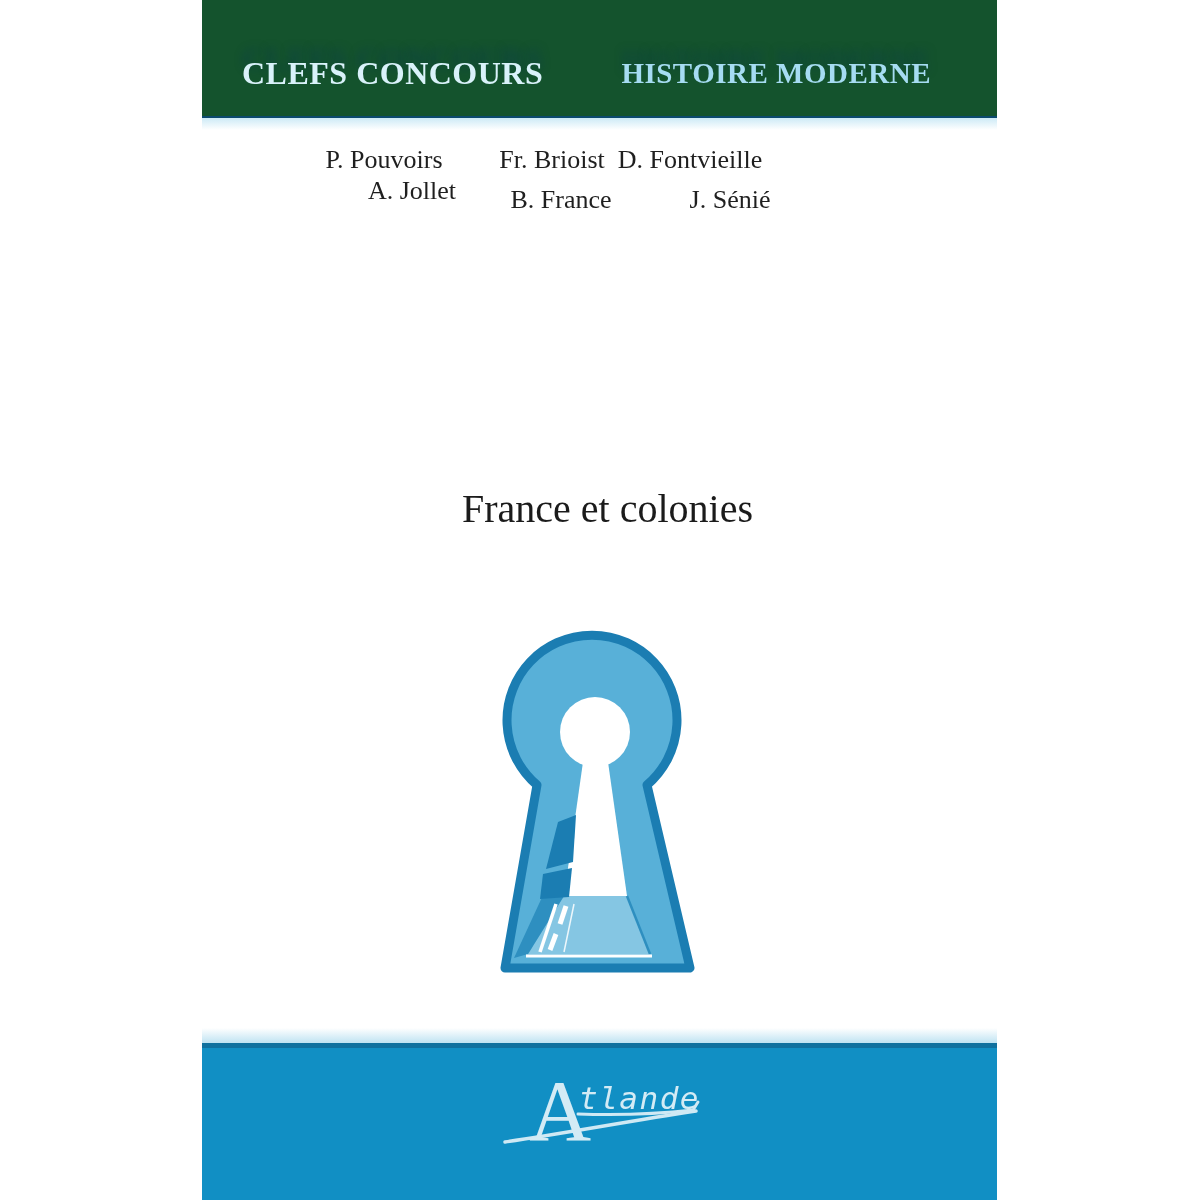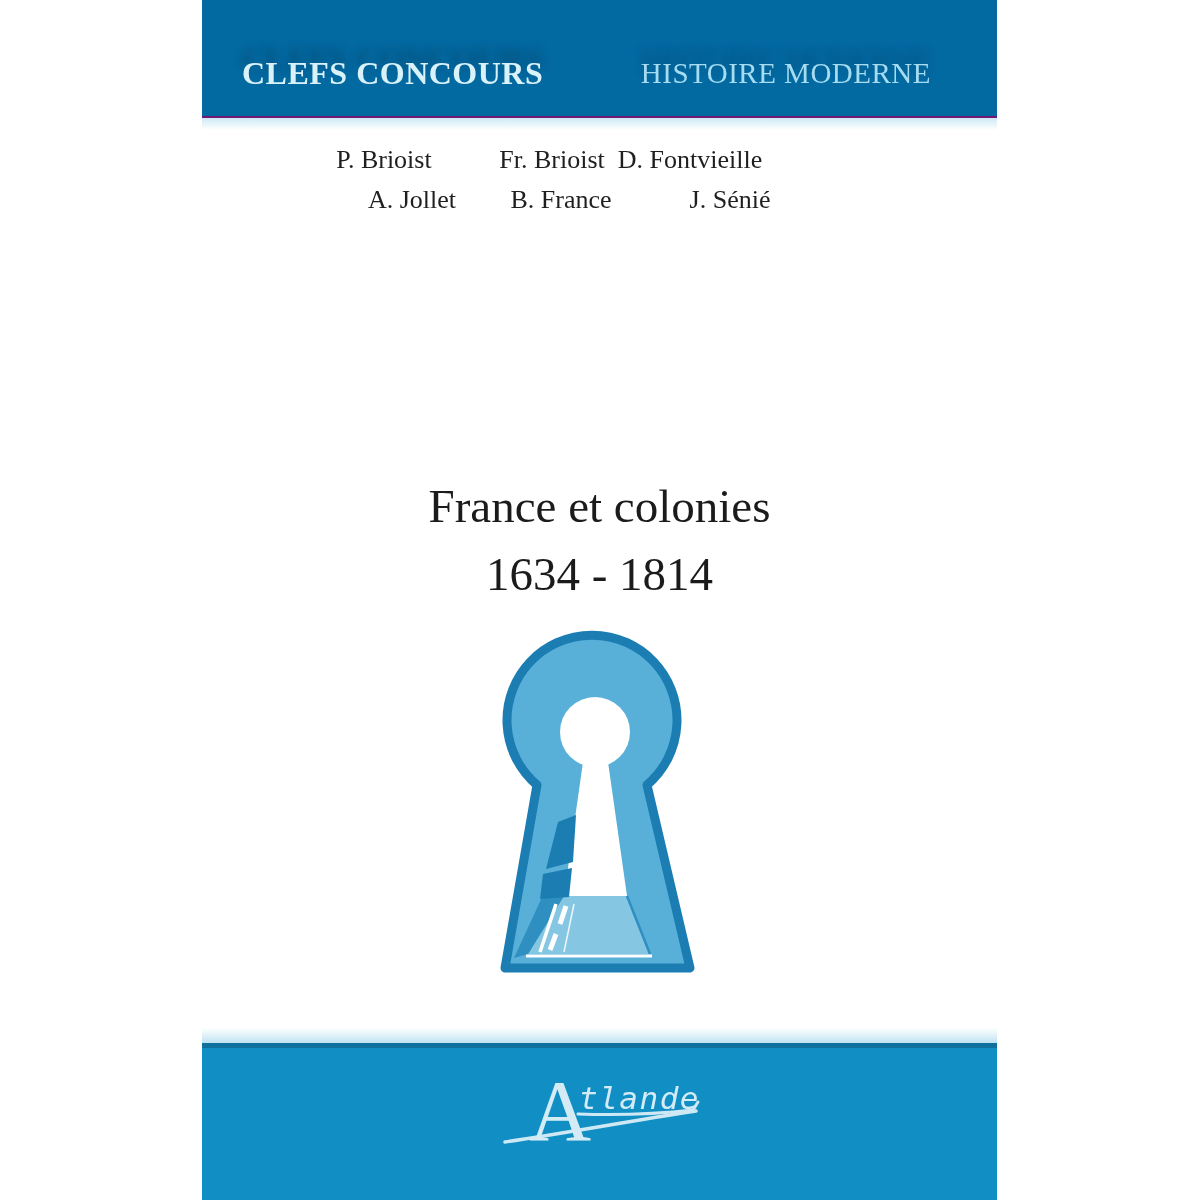--- a/index.html
+++ b/index.html
@@ -3,33 +3,33 @@
 <meta charset="utf-8">
 <style>
   html,body{margin:0;padding:0;background:#ffffff;}
   body{width:1200px;height:1200px;position:relative;font-family:"Liberation Serif",serif;overflow:hidden;}
 
   .cover{position:absolute;left:202px;top:0;width:795px;height:1200px;background:#ffffff;}
 
   
   .top-banner{
     position:absolute;left:0;top:0;width:100%;height:118px;
-    background:#0369a1;
-    border-bottom:2px solid #701a75;
+    background:#14532d;
+    border-bottom:2px solid #0c4a6e;
     box-sizing:border-box;
     display:flex;justify-content:space-between;align-items:flex-start;
     padding:57px 66px 0 40px;
   }
   .top-banner .collection{
     font-weight:bold;font-size:32px;letter-spacing:0.5px;color:#d9f2fa;
     text-shadow:0 -14px 10px rgba(8,55,85,0.45);
     white-space:nowrap;line-height:1;
   }
   .top-banner .series{
-    font-weight:normal;font-size:29px;letter-spacing:0.5px;color:#a6dcf2;
+    font-weight:bold;font-size:29px;letter-spacing:0.5px;color:#a6dcf2;
     text-shadow:0 -13px 10px rgba(8,55,85,0.4);
     white-space:nowrap;line-height:1;margin-top:2px;
   }
   .banner-glow-top{
     position:absolute;left:0;top:118px;width:100%;height:12px;
     background:linear-gradient(to bottom,#cdeaf6,#ffffff);
   }
 
   
   .author{
@@ -39,21 +39,21 @@
 
   
   .book-title{
     position:absolute;left:0;top:294px;width:100%;
     text-align:center;color:#1b1b1b;
     font-size:67px;line-height:1.15;font-weight:normal;margin:0;
   }
   .book-subtitle{
     position:absolute;left:0;top:472px;width:100%;
     text-align:center;color:#1b1b1b;
-    font-size:47px;line-height:1.45;margin:0;
+    font-size:40px;line-height:1.45;margin:8px;
   }
 
   .keyhole-wrap{position:absolute;left:258px;top:612px;width:280px;height:372px;}
 
   
   .banner-glow-bottom{
     position:absolute;left:0;top:1028px;width:100%;height:15px;
     background:linear-gradient(to bottom,#ffffff,#bfe3f2);
   }
   .publisher-banner{
@@ -67,35 +67,34 @@
 
 <div class="cover">
 
   <div class="top-banner">
     <span class="collection">CLEFS CONCOURS</span>
     <span class="series">HISTOIRE MODERNE</span>
   </div>
   <div class="banner-glow-top"></div>
 
   <div>
-    <span class="author" style="left:182px;top:147px">P. Brioist</span>
+    <span class="author" style="left:182px;top:147px">P. Pouvoirs</span>
     <span class="author" style="left:350px;top:147px">Fr. Brioist</span>
     <span class="author" style="left:488px;top:147px">D. Fontvieille</span>
-    <span class="author" style="left:210px;top:187px">A. Jollet</span>
+    <span class="author" style="left:210px;top:178px">A. Jollet</span>
     <span class="author" style="left:359px;top:187px">B. France</span>
     <span class="author" style="left:528px;top:187px">J. Sénié</span>
   </div>
 
   <h1 class="book-title">
     <br>
   </h1>
 
   <div class="book-subtitle">
     <span>France et colonies</span><br>
-    <span>1634 - 1814</span>
   </div>
 
   <div class="keyhole-wrap">
     <svg width="280" height="372" viewBox="0 0 280 372">
 
       <path d="M77,173 A85,85 0 1 1 187,173 L230,356 L45,356 Z" fill="#58b0d8" stroke="#1b7db2" stroke-width="9" stroke-linejoin="round"></path>
 
       <circle cx="135" cy="120" r="35" fill="#ffffff"></circle>
       <polygon points="123,150 148,150 167,284 104,284" fill="#ffffff"></polygon>
 

